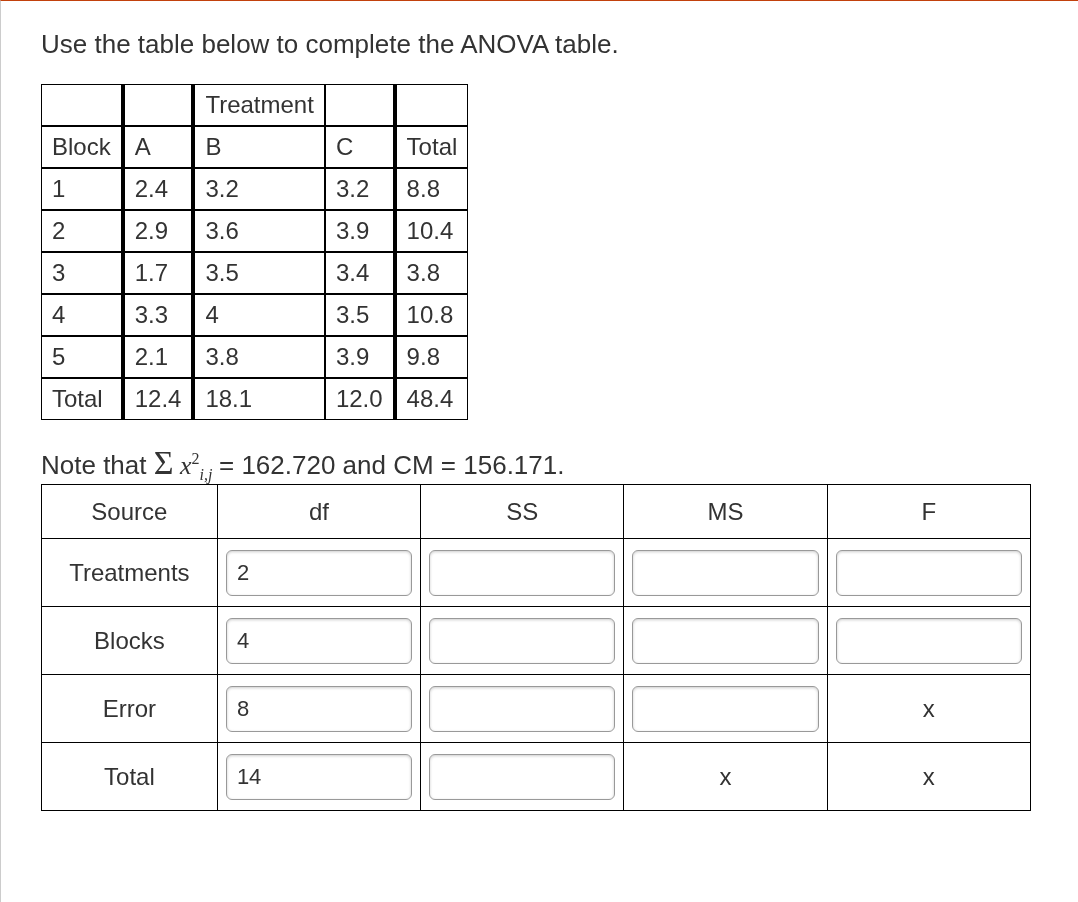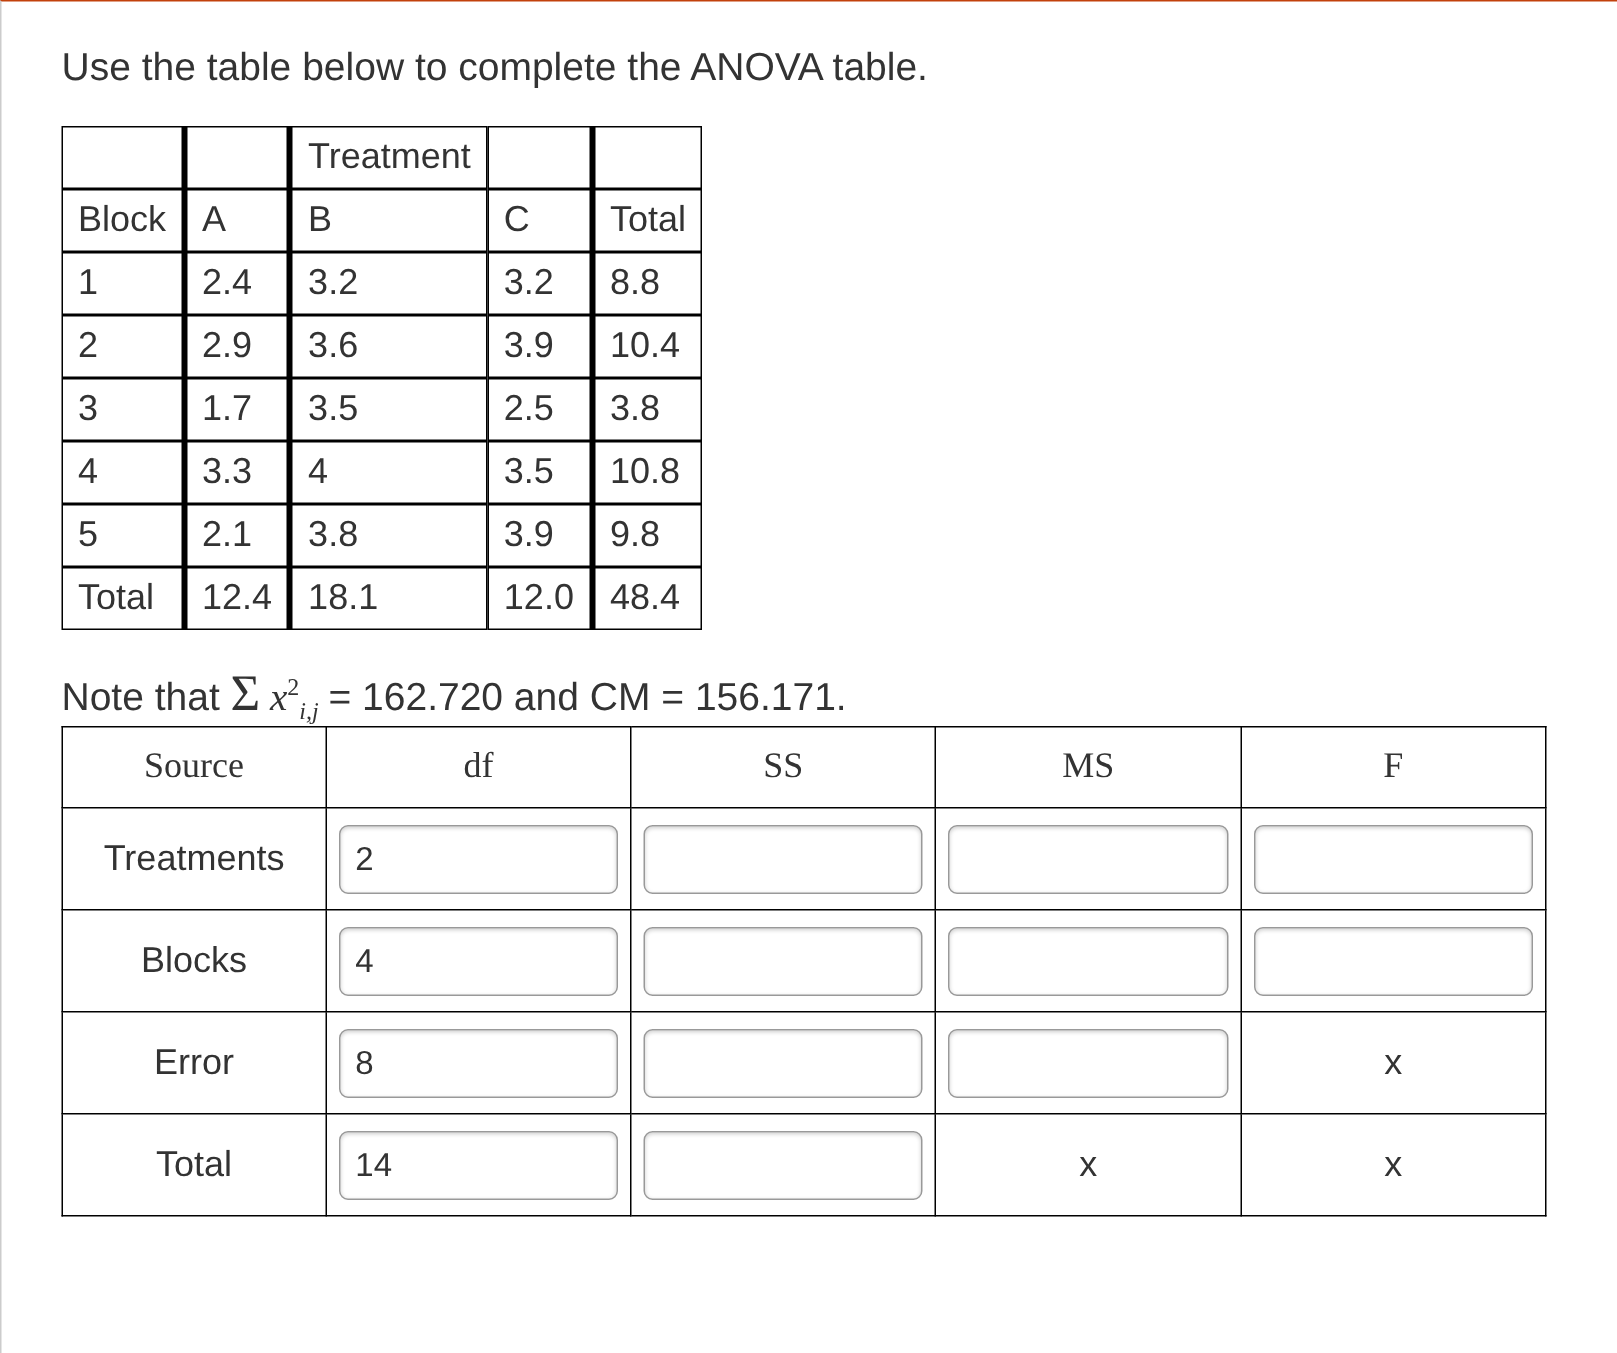--- a/index.html
+++ b/index.html
@@ -48,21 +48,21 @@
       max-width: 990px;
     }
     .anova-table td {
       border: 1px solid #000;
       padding: 0;
       text-align: center;
       font-size: 24px;
       color: #333;
       height: 68px;
     }
-    .anova-table td.header { font-size: 24px; height: 54px; font-family: Liberation Serif, serif; }
+    .anova-table td.header { font-size: 24px; height: 54px; }
     .anova-table .col-source { width: 176px; }
     .anova-table .col-input { width: 204px; }
     .input-box {
       width: 92%;
       height: 46px;
       border: 1px solid #999;
       border-radius: 6px;
       box-shadow: inset 0 1px 3px rgba(0,0,0,0.2);
       font-size: 22px;
       padding: 4px 10px;
@@ -108,21 +108,21 @@
       <td class="dbl-right">2</td>
       <td class="dbl-right">2.9</td>
       <td>3.6</td>
       <td class="dbl-right">3.9</td>
       <td>10.4</td>
     </tr>
     <tr>
       <td class="dbl-right">3</td>
       <td class="dbl-right">1.7</td>
       <td>3.5</td>
-      <td class="dbl-right">2.5</td>
+      <td class="dbl-right">3.4</td>
       <td>3.8</td>
     </tr>
     <tr>
       <td class="dbl-right">4</td>
       <td class="dbl-right">3.3</td>
       <td>4</td>
       <td class="dbl-right">3.5</td>
       <td>10.8</td>
     </tr>
     <tr>

